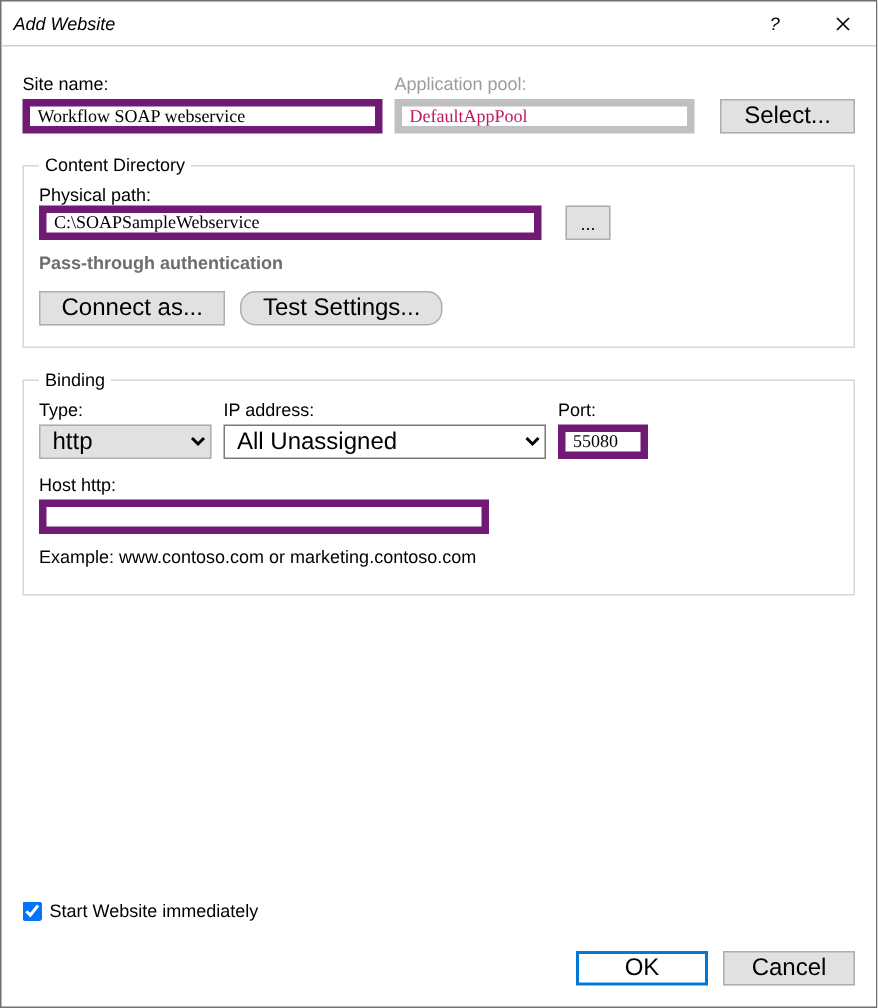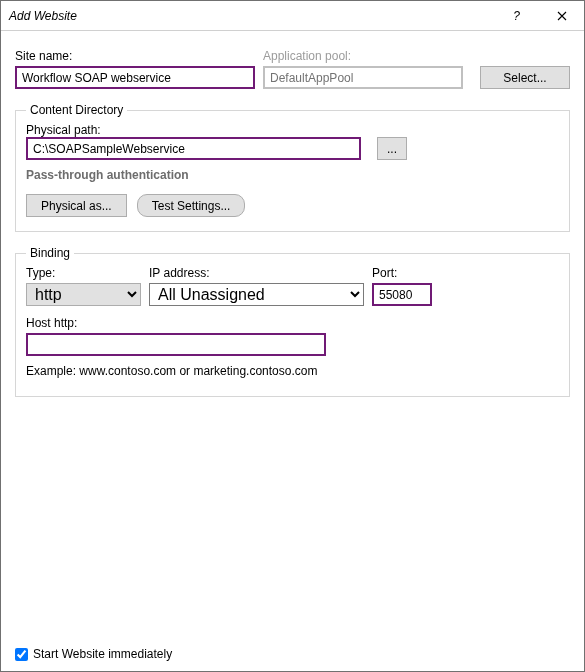--- a/index.html
+++ b/index.html
@@ -45,34 +45,34 @@
     padding: 18px 14px 0 14px;
     display: flex;
     flex-direction: column;
   }
   .row { display: flex; gap: 8px; }
   .col { display: flex; flex-direction: column; }
   label.field-label { margin-bottom: 3px; font-size: 12px; }
   label.disabled { color: #9c9c9c; }
   input.text {
     height: 23px;
-    border: 2px solid #701a75;
+    border: 5px solid #701a75;
     padding: 0 5px;
-    font-family: Liberation Sans, sans-serif;
+    font-family: Liberation Serif, serif;
     font-size: 12px;
     background: #fff;
   }
-  input.text.readonly { color: #737373; background: #fff; border-color: #c0c0c0; }
+  input.text.readonly { color: #be185d; background: #fff; border-color: #c0c0c0; }
   .btn {
     height: 23px;
     min-width: 80px;
     border: 1px solid #adadad;
     background: #e1e1e1;
     font-family: inherit;
-    font-size: 12px;
+    font-size: 16px;
     padding: 0 14px;
     cursor: pointer;
   }
   .btn.primary { border: 2px solid #0078d7; background:#fff; }
   fieldset.group {
     border: 1px solid #d6d6d6;
     margin: 14px 0 0 0;
     padding: 6px 10px 14px 10px;
   }
   fieldset.group > legend {
@@ -159,21 +159,21 @@
 
     <fieldset class="group">
       <legend>Content Directory</legend>
       <label class="field-label">Physical path:</label>
       <div class="row">
         <input class="text" style="width: 335px;" value="C:\SOAPSampleWebservice">
         <button class="browse-btn">...</button>
       </div>
       <div class="passthru">Pass-through authentication</div>
       <div class="btn-row">
-        <button class="btn" style="min-width:95px;">Physical as...</button>
+        <button class="btn" style="min-width:95px;">Connect as...</button>
         <button class="btn" style="min-width:105px;border-radius:10px;">Test Settings...</button>
       </div>
     </fieldset>
 
     <fieldset class="group" style="padding-bottom:18px;">
       <legend>Binding</legend>
       <div class="row">
         <div class="col" style="width:115px;">
           <label class="field-label">Type:</label>
           <select class="select">
@@ -199,13 +199,17 @@
     </fieldset>
 
     <div class="spacer"></div>
   </div>
 
   <div class="checkbox-row">
     <input type="checkbox" checked="" style="">
     <label>Start Website immediately</label>
   </div>
 
+  <div class="footer">
+    <button class="btn primary">OK</button>
+    <button class="btn">Cancel</button>
+  </div>
 </div>
 
 </body></html>

